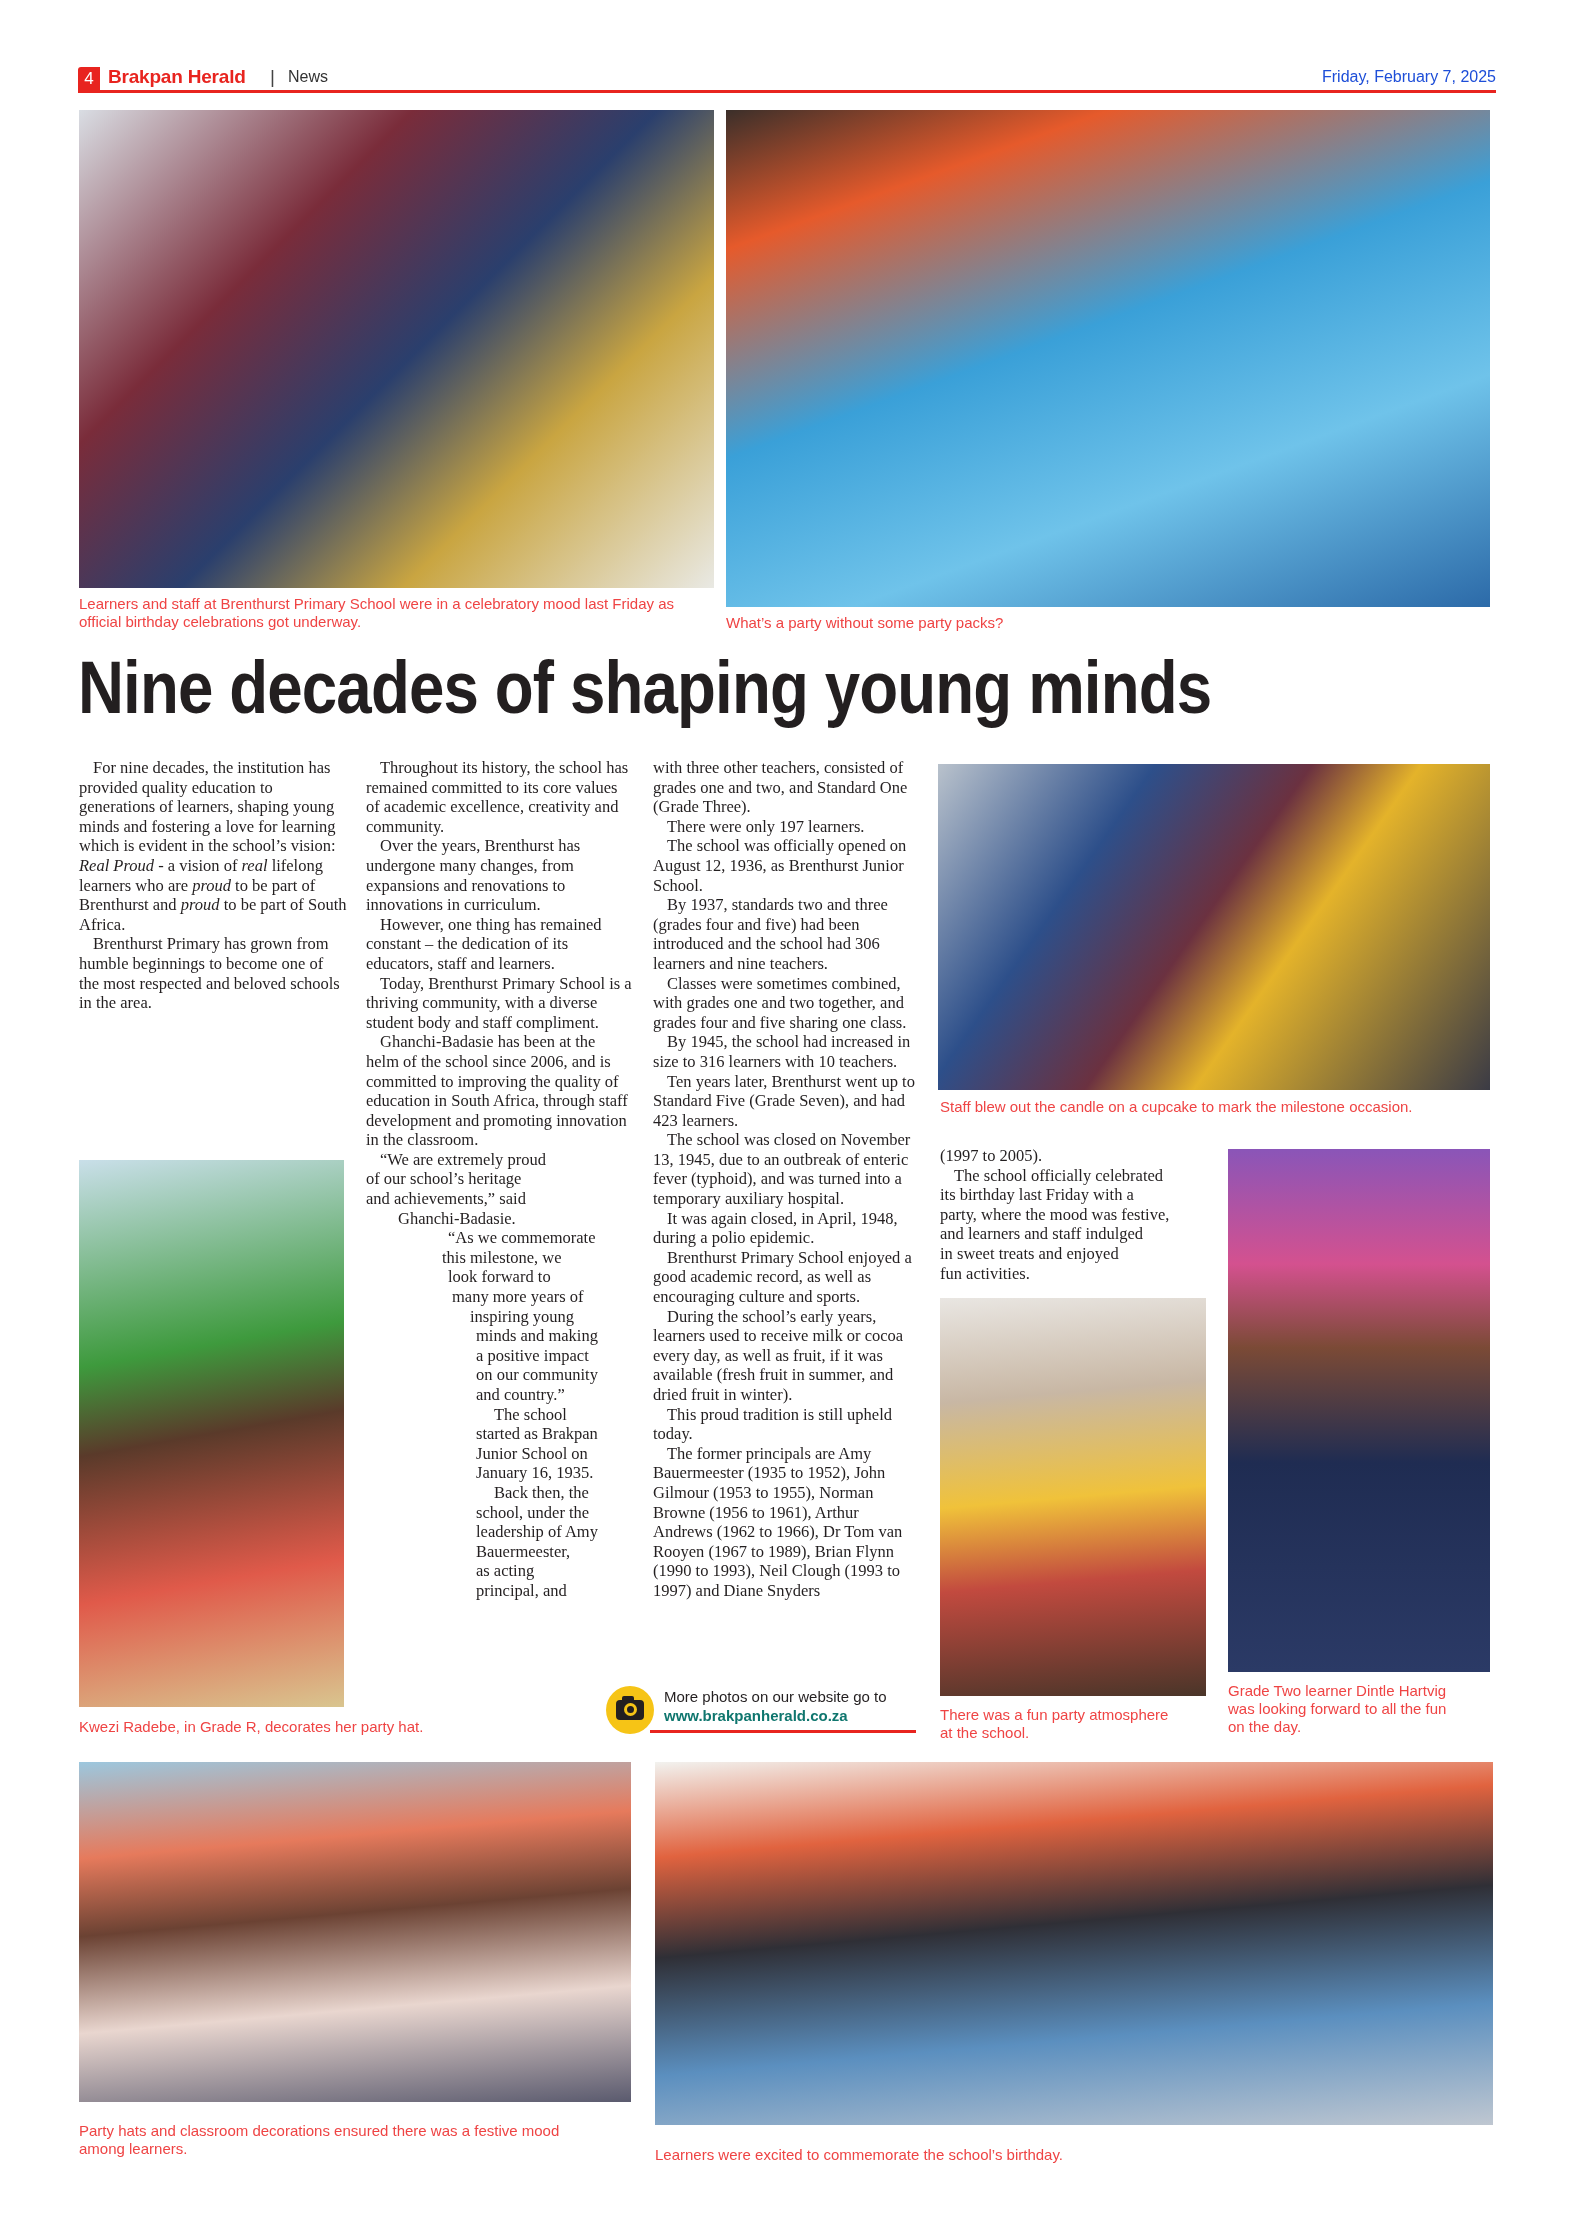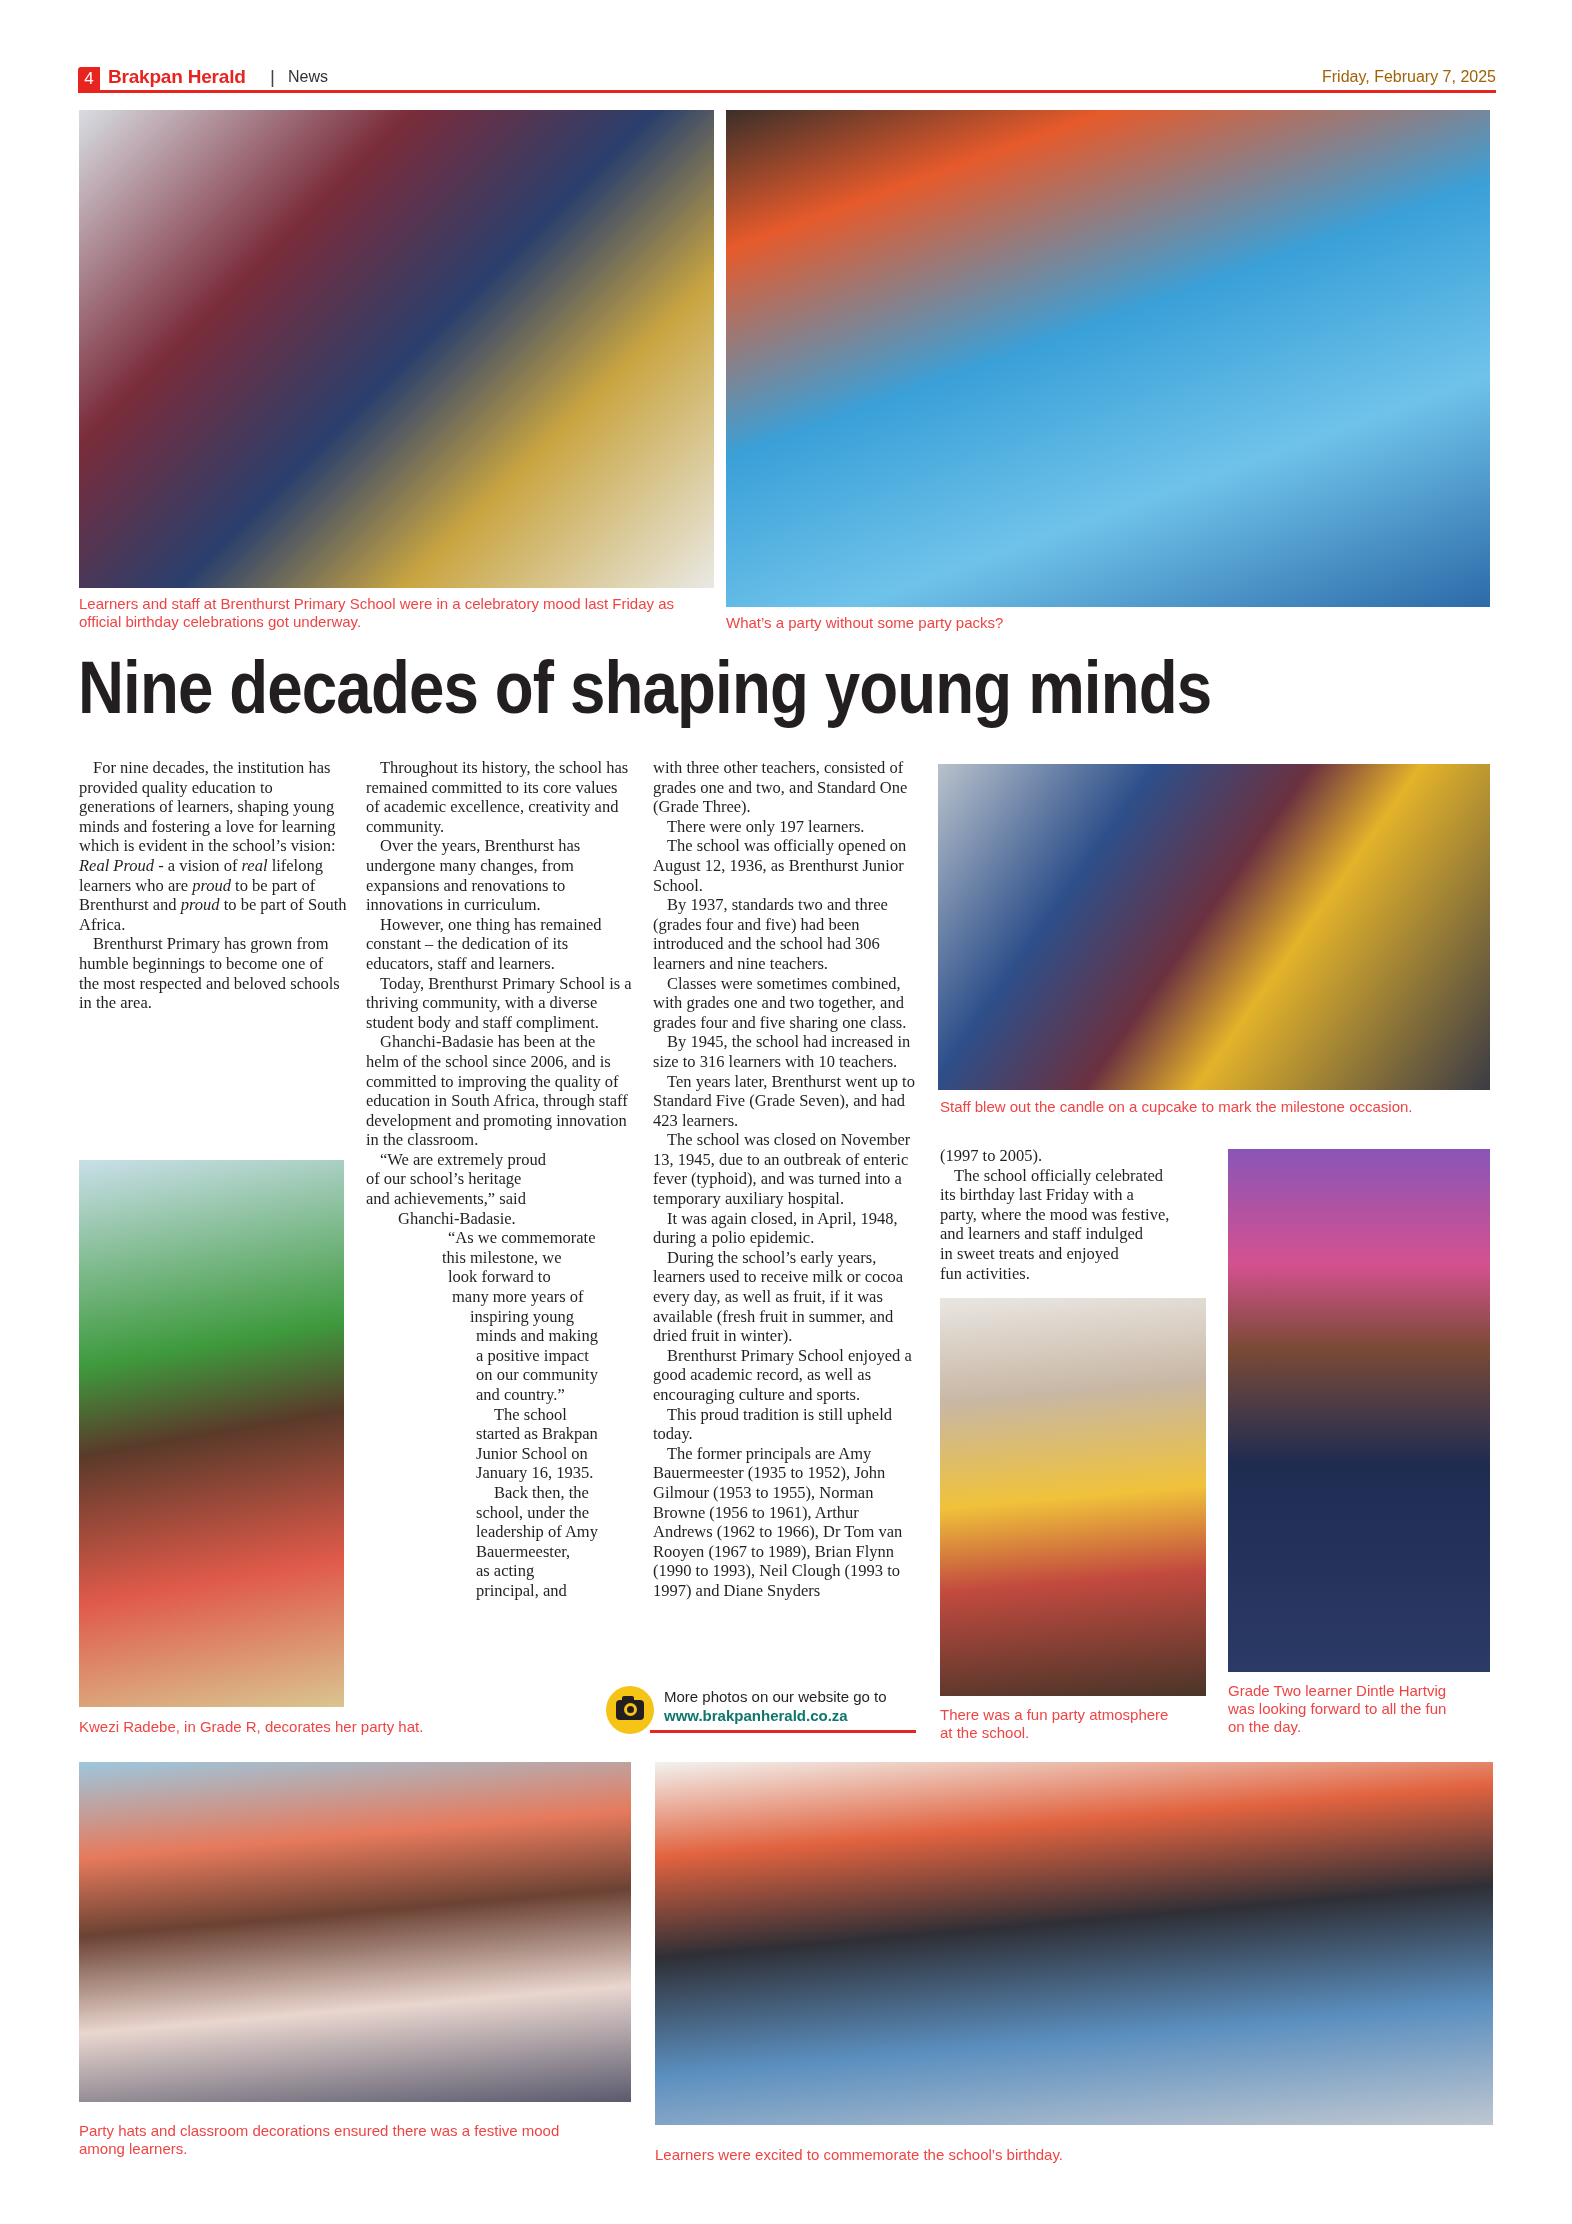--- a/index.html
+++ b/index.html
@@ -8,21 +8,21 @@
 
   .abs { position: absolute; }
 
   
   .masthead { left: 78px; top: 64px; width: 1418px; height: 28px; }
   .page-num { position: absolute; left: 0; top: 3px; width: 22px; height: 24px; background: #e8241f; color: #fff;
     font-family: "Liberation Sans", sans-serif; font-size: 17px; line-height: 24px; text-align: center; border-radius: 3px 0 0 0; }
   .brand { position: absolute; left: 30px; top: 2px; font-family: "Liberation Sans", sans-serif; font-weight: bold; font-size: 19px; color: #e8241f; letter-spacing: -0.2px; }
   .sep { position: absolute; left: 192px; top: 2px; font-family: "Liberation Sans", sans-serif; font-size: 19px; color: #444; }
   .section { position: absolute; left: 210px; top: 4px; font-family: "Liberation Sans", sans-serif; font-size: 16px; color: #333; }
-  .date { position: absolute; right: 0; top: 4px; font-family: "Liberation Sans", sans-serif; font-size: 16px; color: #a16207; }
+  .date { position: absolute; right: 0; top: 4px; font-family: "Liberation Sans", sans-serif; font-size: 16px; color: #1d4ed8; }
   .rule { left: 78px; top: 90px; width: 1418px; height: 3px; background: #e8241f; }
 
   
   .photo { position: absolute; overflow: hidden; }
   .ph-staff { background: linear-gradient(135deg, #d9dde3 0%, #7a2c3a 30%, #2a3f6d 52%, #c9a541 72%, #e9e9e4 100%); }
   .ph-packs { background: linear-gradient(160deg, #3b2f2a 0%, #e65a2b 18%, #3aa0d8 45%, #6fc3ea 70%, #2c6aa8 100%); }
   .ph-candle { background: linear-gradient(125deg, #b9c2cc 0%, #2d4f8a 28%, #6b3140 48%, #e4b32a 62%, #3b3b45 100%); }
   .ph-kwezi { background: linear-gradient(170deg, #c9dfe9 0%, #3e9a3d 35%, #5a3a2a 50%, #e05a4a 75%, #d9c58f 100%); }
   .ph-cupcakes { background: linear-gradient(175deg, #e9e6e2 0%, #c8b7a4 25%, #f0c23a 50%, #c24a3f 70%, #4a3529 100%); }
   .ph-dintle { background: linear-gradient(180deg, #8a55b8 0%, #d4518f 22%, #7b4a36 38%, #1f2c52 60%, #2b3a66 100%); }
@@ -125,22 +125,22 @@
 <div class="col" style="left:653px; top:758px; width:266px;">
   <p>with three other teachers, consisted of grades one and two, and Standard One (Grade Three).</p>
   <p class="ind">There were only 197 learners.</p>
   <p class="ind">The school was officially opened on August 12, 1936, as Brenthurst Junior School.</p>
   <p class="ind">By 1937, standards two and three (grades four and five) had been introduced and the school had 306 learners and nine teachers.</p>
   <p class="ind">Classes were sometimes combined, with grades one and two together, and grades four and five sharing one class.</p>
   <p class="ind">By 1945, the school had increased in size to 316 learners with 10 teachers.</p>
   <p class="ind">Ten years later, Brenthurst went up to Standard Five (Grade Seven), and had 423 learners.</p>
   <p class="ind">The school was closed on November 13, 1945, due to an outbreak of enteric fever (typhoid), and was turned into a temporary auxiliary hospital.</p>
   <p class="ind">It was again closed, in April, 1948, during a polio epidemic.</p>
+  <p class="ind">Brenthurst Primary School enjoyed a good academic record, as well as encouraging culture and sports.</p>
   <p class="ind">During the school’s early years, learners used to receive milk or cocoa every day, as well as fruit, if it was available (fresh fruit in summer, and dried fruit in winter).</p>
-  <p class="ind">Brenthurst Primary School enjoyed a good academic record, as well as encouraging culture and sports.</p>
   <p class="ind">This proud tradition is still upheld today.</p>
   <p class="ind">The former principals are Amy Bauermeester (1935 to 1952), John Gilmour (1953 to 1955), Norman Browne (1956 to 1961), Arthur Andrews (1962 to 1966), Dr Tom van Rooyen (1967 to 1989), Brian Flynn (1990 to 1993), Neil Clough (1993 to 1997) and Diane Snyders</p>
 </div>
 
 <div class="abs more">
   <div class="cam">
     <div class="cam-top"></div>
     <div class="cam-body"></div>
     <div class="cam-lens"></div>
   </div>

